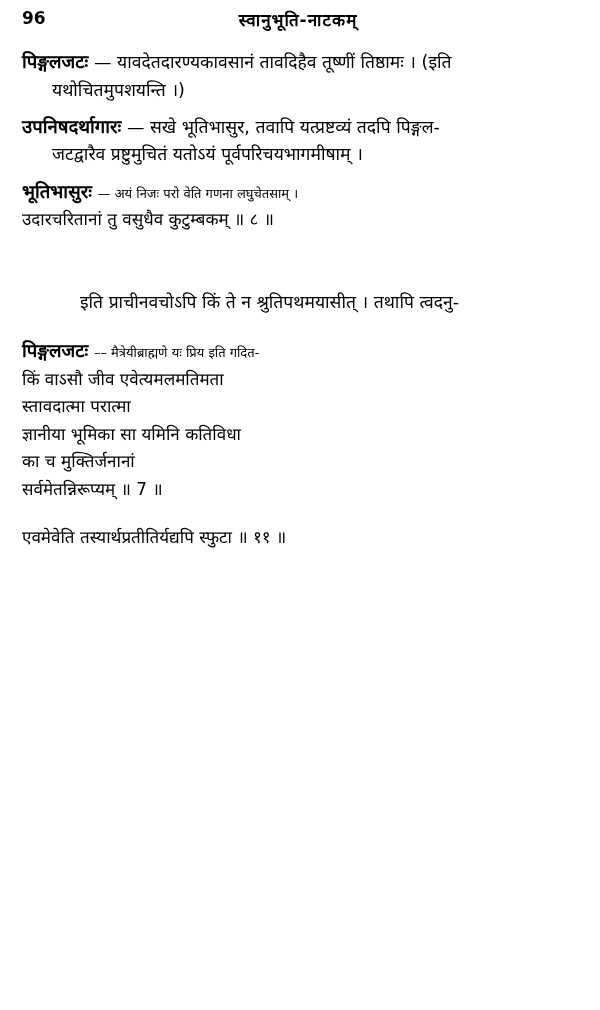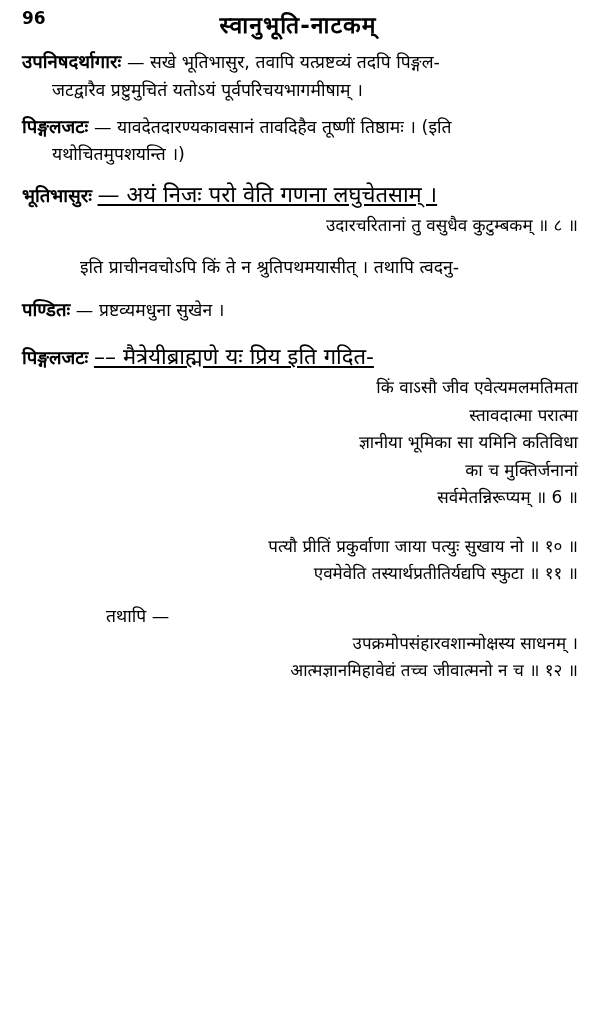--- a/index.html
+++ b/index.html
@@ -32,115 +32,105 @@
     font-size: 17px;
     font-weight: 700;
     letter-spacing: 0px;
   }
   .running-title {
     position: absolute;
     left: 0;
     right: 4px;
     text-align: center;
     font-family: "DejaVu Sans", sans-serif;
-    font-size: 23px;
+    font-size: 17px;
     font-weight: 700;
     letter-spacing: 1px;
   }
   .body {
     margin-top: 10px;
   }
   .blk {
     margin-bottom: 9px;
   }
   .line {
     font-family: "DejaVu Sans", sans-serif;
     font-size: 17.5px;
     line-height: 1.55;
     white-space: pre-wrap;
   }
   .speaker {
     font-weight: 700;
     font-size: 18.5px;
   }
   .indent1 { padding-left: 30px; }
-  .indent2 { padding-left: 58px; }
+  .indent2 { padding-left: 58px; margin-top: 40px; }
   .indent3 { padding-left: 84px; }
   .verse-line {
     font-family: "DejaVu Sans", sans-serif;
     font-size: 17px;
     line-height: 1.62;
-    text-align: right;
+    text-align: left;
   }
   .small {
-    font-size: 22px;
-    text-decoration: underline;
+    font-size: 13px;
   }
   .gap-sm { height: 6px; }
   .gap-md { height: 12px; }
 </style>
 </head>
 <body>
 
 <div class="page">
 
   <div class="header-row">
     <div class="folio">96</div>
     <div class="running-title">स्वानुभूति-नाटकम्</div>
   </div>
 
   <div class="body">
 
     <div class="blk">
-      <div class="line"><span class="speaker">उपनिषदर्थागारः</span> <span>— सखे भूतिभासुर, तवापि यत्प्रष्टव्यं तदपि पिङ्गल-</span></div>
-      <div class="line indent1">जटद्वारैव प्रष्टुमुचितं यतोऽयं पूर्वपरिचयभागमीषाम् ।</div>
+      <div class="line"><span class="speaker">पिङ्गलजटः</span> <span>— यावदेतदारण्यकावसानं तावदिहैव तूष्णीं तिष्ठामः । (इति</span></div>
+      <div class="line indent1">यथोचितमुपशयन्ति ।)</div>
     </div>
 
     <div class="blk">
-      <div class="line"><span class="speaker">पिङ्गलजटः</span> <span>— यावदेतदारण्यकावसानं तावदिहैव तूष्णीं तिष्ठामः । (इति</span></div>
-      <div class="line indent1">यथोचितमुपशयन्ति ।)</div>
+      <div class="line"><span class="speaker">उपनिषदर्थागारः</span> <span>— सखे भूतिभासुर, तवापि यत्प्रष्टव्यं तदपि पिङ्गल-</span></div>
+      <div class="line indent1">जटद्वारैव प्रष्टुमुचितं यतोऽयं पूर्वपरिचयभागमीषाम् ।</div>
     </div>
 
     <div class="blk">
       <div class="line"><span class="speaker">भूतिभासुरः</span> <span class="small">— अयं निजः परो वेति गणना लघुचेतसाम् ।</span></div>
       <div class="verse-line">उदारचरितानां तु वसुधैव कुटुम्बकम् ॥ ८ ॥</div>
     </div>
 
     <div class="gap-sm"></div>
 
     <div class="blk">
       <div class="line indent2">इति प्राचीनवचोऽपि किं ते न श्रुतिपथमयासीत् । तथापि त्वदनु-</div>
     </div>
 
     <div class="gap-sm"></div>
 
-    <div class="blk">
-      <div class="line"><span class="speaker">पण्डितः</span> <span>— प्रष्टव्यमधुना सुखेन ।</span></div>
-    </div>
 
     <div class="gap-sm"></div>
 
     <div class="blk">
       <div class="line"><span class="speaker">पिङ्गलजटः</span> <span class="small">–– मैत्रेयीब्राह्मणे यः प्रिय इति गदित-</span></div>
       <div class="verse-line">किं वाऽसौ जीव एवेत्यमलमतिमता</div>
       <div class="verse-line">स्तावदात्मा परात्मा</div>
       <div class="verse-line">ज्ञानीया भूमिका सा यमिनि कतिविधा</div>
       <div class="verse-line">का च मुक्तिर्जनानां</div>
-      <div class="verse-line">सर्वमेतन्निरूप्यम् ॥ 6 ॥</div>
+      <div class="verse-line">सर्वमेतन्निरूप्यम् ॥ 7 ॥</div>
     </div>
 
     <div class="gap-md"></div>
 
     <div class="blk">
-      <div class="verse-line">पत्यौ प्रीतिं प्रकुर्वाणा जाया पत्युः सुखाय नो ॥ १० ॥</div>
       <div class="verse-line">एवमेवेति तस्यार्थप्रतीतिर्यद्यपि स्फुटा ॥ ११ ॥</div>
     </div>
 
     <div class="gap-sm"></div>
 
-    <div class="blk">
-      <div class="line indent3">तथापि —</div>
-      <div class="verse-line">उपक्रमोपसंहारवशान्मोक्षस्य साधनम् ।</div>
-      <div class="verse-line">आत्मज्ञानमिहावेद्यं तच्च जीवात्मनो न च ॥ १२ ॥</div>
-    </div>
 
   </div>
 </div>
 
 </body></html>

